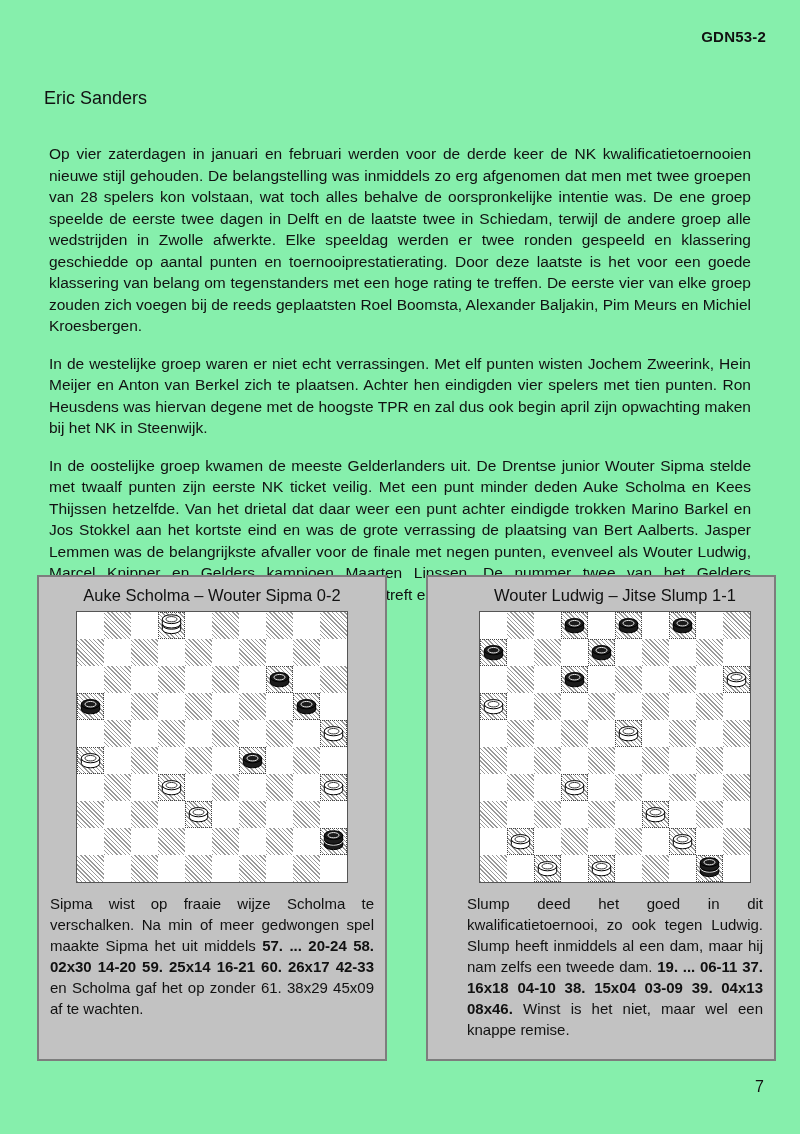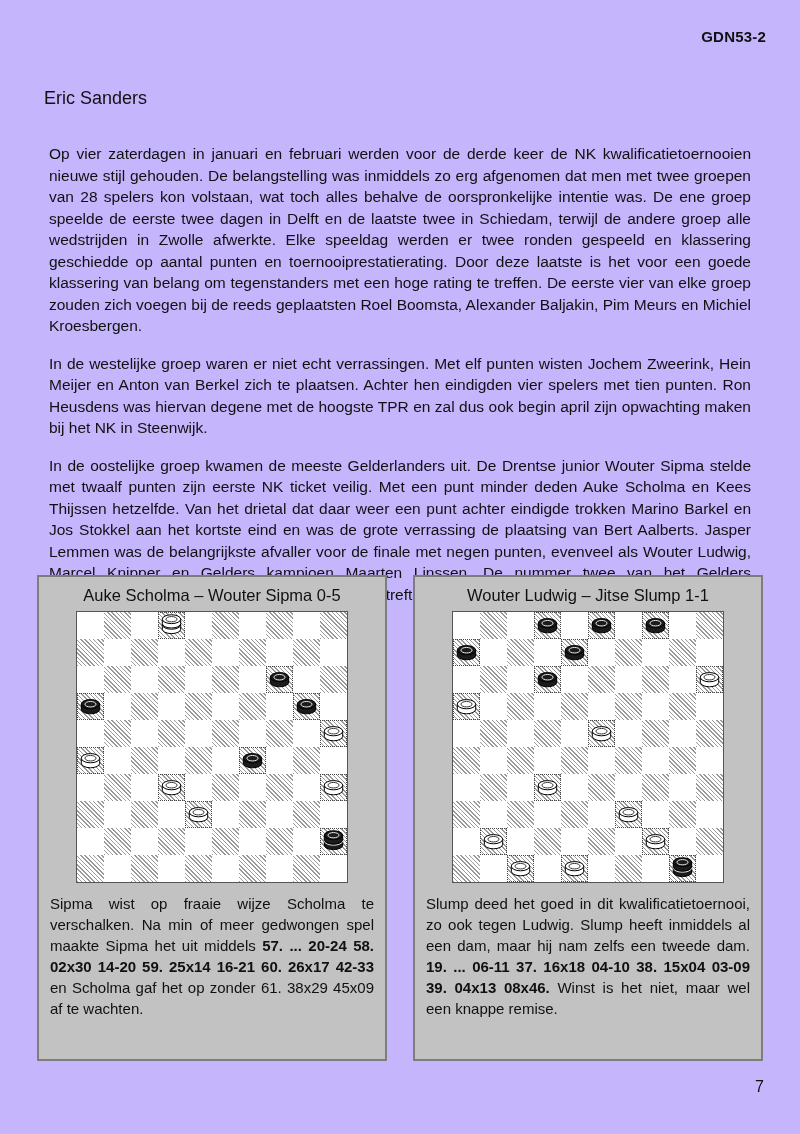--- a/index.html
+++ b/index.html
@@ -3,38 +3,38 @@
 <meta charset="utf-8">
 <style>
   :root{
     --box-bg:#c2c2c2;
     --box-border:#7d7d7d;
     --hatch:#9a9a9a;
     --ink:#111111;
   }
   html,body{margin:0;padding:0;background:#ffffff;}
   .page{
-    position:relative;width:800px;height:1134px;background:#c4b5fd;
+    position:relative;width:800px;height:1134px;background:#86efac;
     font-family:"Liberation Sans",sans-serif;color:var(--ink);overflow:hidden;
   }
   .doc-code{position:absolute;top:28px;right:34px;font-size:15px;font-weight:bold;letter-spacing:.2px;}
   .title{position:absolute;top:52px;left:33px;margin:0;font-size:23px;font-weight:bold;}
   .author{position:absolute;top:88px;left:44px;font-size:18px;}
   .body-text{
     position:absolute;top:127px;left:33px;width:734px;
     font-size:15.5px;line-height:21.5px;text-align:justify;
   }
   .body-text p{margin:16px;}
   .diagram-box{
     position:absolute;top:575px;width:350px;height:486px;
     background:var(--box-bg);border:2px solid var(--box-border);
     box-sizing:border-box;
   }
   .diagram-box.left{left:37px;}
-  .diagram-box.right{left:413px;}
+  .diagram-box.right{left:426px;padding-left:28px;}
   .box-title{text-align:center;font-size:16.5px;margin-top:9px;white-space:nowrap;}
   .board{
     width:270px;margin:6px auto 0;display:grid;
     grid-template-columns:repeat(10,27px);grid-auto-rows:27px;
     border:1px solid #555;background:#ffffff;
   }
   .sq{position:relative;width:27px;height:27px;box-sizing:border-box;}
   .sq.dark{
     background-color:#ffffff;
     background-image:repeating-linear-gradient(45deg,var(--hatch) 0,var(--hatch) 1px,#ffffff 1px,#ffffff 3px);
@@ -56,21 +56,21 @@
 
   <div class="author">Eric Sanders</div>
 
   <div class="body-text">
     <p>Op vier zaterdagen in januari en februari werden voor de derde keer de NK kwalificatietoernooien nieuwe stijl gehouden. De belangstelling was inmiddels zo erg afgenomen dat men met twee groepen van 28 spelers kon volstaan, wat toch alles behalve de oorspronkelijke intentie was. De ene groep speelde de eerste twee dagen in Delft en de laatste twee in Schiedam, terwijl de andere groep alle wedstrijden in Zwolle afwerkte. Elke speeldag werden er twee ronden gespeeld en klassering geschiedde op aantal punten en toernooiprestatierating. Door deze laatste is het voor een goede klassering van belang om tegenstanders met een hoge rating te treffen. De eerste vier van elke groep zouden zich voegen bij de reeds geplaatsten Roel Boomsta, Alexander Baljakin, Pim Meurs en Michiel Kroesbergen.</p>
     <p>In de westelijke groep waren er niet echt verrassingen. Met elf punten wisten Jochem Zweerink, Hein Meijer en Anton van Berkel zich te plaatsen. Achter hen eindigden vier spelers met tien punten. Ron Heusdens was hiervan degene met de hoogste TPR en zal dus ook begin april zijn opwachting maken bij het NK in Steenwijk.</p>
     <p>In de oostelijke groep kwamen de meeste Gelderlanders uit. De Drentse junior Wouter Sipma stelde met twaalf punten zijn eerste NK ticket veilig. Met een punt minder deden Auke Scholma en Kees Thijssen hetzelfde. Van het drietal dat daar weer een punt achter eindigde trokken Marino Barkel en Jos Stokkel aan het kortste eind en was de grote verrassing de plaatsing van Bert Aalberts. Jasper Lemmen was de belangrijkste afvaller voor de finale met negen punten, evenveel als Wouter Ludwig, Marcel Knipper en Gelders kampioen Maarten Linssen. De nummer twee van het Gelders kampioenschap, Hans Luchies, viel wat rating betreft enigszins uit de toon, maar handhaafde zich nog aardig met zes punten.</p>
   </div>
 
   <section class="diagram-box left">
-    <div class="box-title">Auke Scholma – Wouter Sipma 0-5</div>
+    <div class="box-title">Auke Scholma – Wouter Sipma 0-2</div>
     <div class="board">
         <div class="sq light"></div>
         <div class="sq dark"></div>
         <div class="sq light"></div>
         <div class="sq dark occ">
           <svg class="piece" width="27" height="27" viewBox="0 0 27 27">
             <ellipse cx="13.5" cy="19.2" rx="9.2" ry="4.4" fill="#ffffff" stroke="#000000" stroke-width="1"></ellipse>
             <rect x="4.300000000000001" y="14.8" width="18.4" height="4.399999999999999" fill="#ffffff"></rect>
             <line x1="4.300000000000001" y1="14.8" x2="4.300000000000001" y2="19.2" stroke="#000000" stroke-width="1"></line>
             <line x1="22.7" y1="14.8" x2="22.7" y2="19.2" stroke="#000000" stroke-width="1"></line>

